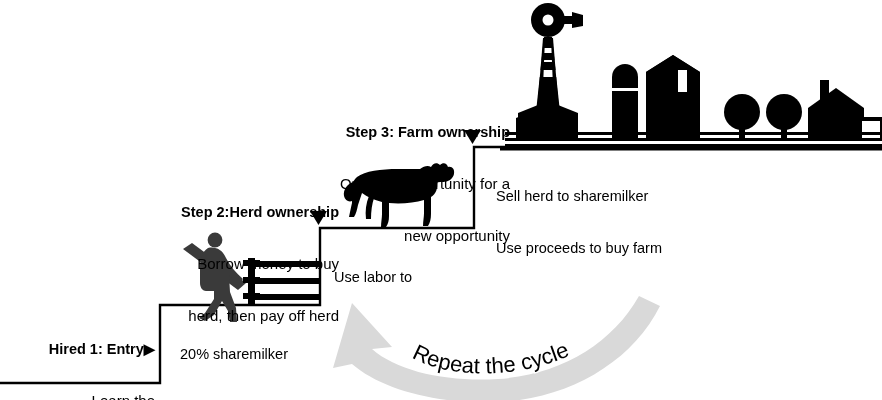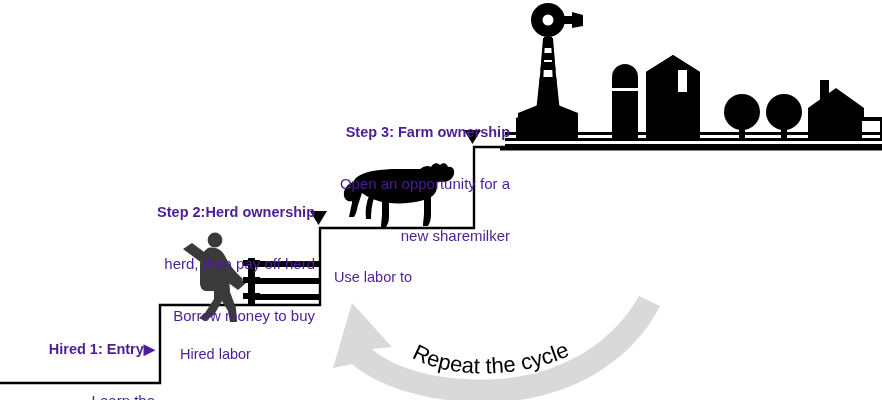--- a/index.html
+++ b/index.html
@@ -1,19 +1,19 @@
 <!DOCTYPE html>
 <html><head>
 <meta charset="utf-8">
 <style>
   html,body{margin:0;padding:0;background:#fff;}
   body{width:882px;height:400px;overflow:hidden;font-family:"Liberation Sans",sans-serif;}
   #stage{position:relative;width:882px;height:400px;background:#fff;}
   svg.layer{position:absolute;left:0;top:0;width:882px;height:400px;}
-  .lbl{position:absolute;color:#4c1d95;line-height:1.12;white-space:pre;}
+  .lbl{position:absolute;color:#000000;line-height:1.12;white-space:pre;}
   .stepttl{font-weight:bold;font-size:14.5px;}
   .stepsub{font-size:15px;}
   .plain{font-size:14.5px;}
   .ta-r{text-align:right;}
   .ta-l{text-align:left;}
   .tri{display:inline-block;}
 </style>
 </head>
 <body>
 
@@ -160,39 +160,42 @@
       <rect x="505" y="138" width="377" height="3"></rect>
       <rect x="505" y="144" width="377" height="3"></rect>
 
       <rect x="500" y="148" width="382" height="2.5"></rect>
     </g>
   </svg>
 
   <div class="lbl ta-r" style="left:310px;top:88px;width:200px;">
     <div class="stepttl"><span>Step 3: Farm ownership</span></div>
     <div class="stepsub">Open an opportunity for a</div>
-    <div class="stepsub">new sharemilker</div>
-  </div>
-
-  <div class="lbl ta-r" style="left:120px;top:168px;width:195px;">
+    <div class="stepsub">new opportunity</div>
+  </div>
+  <div class="lbl ta-l" style="left:496px;top:152px;">
+    <div class="plain">Sell herd to sharemilker</div>
+    <div class="plain">Use proceeds to buy farm</div>
+  </div>
+
+  <div class="lbl ta-r" style="left:144px;top:168px;width:195px;">
     <div class="stepttl">Step 2:Herd ownership</div>
+    <div class="stepsub">Borrow money to buy</div>
     <div class="stepsub">herd, then pay off herd</div>
-    <div class="stepsub">Borrow money to buy</div>
   </div>
   <div class="lbl ta-l" style="left:334px;top:233px;">
     <div class="plain">Use labor to</div>
   </div>
 
   <div class="lbl ta-r" style="left:0px;top:305px;width:155px;">
     <div class="stepttl"><span>Hired 1: Entry</span><span class="tri">▶</span></div>
     <div class="stepsub">Learn the</div>
     
   </div>
   <div class="lbl ta-l" style="left:180px;top:310px;">
-    <div class="plain">Hired labor</div>
     <div class="plain">20% sharemilker</div>
   </div>
 
   <svg class="layer" viewBox="0 0 882 400">
     <defs>
       <path id="cyclePath" d="M 408 355 C 450 383 540 380 598 340" fill="none"></path>
     </defs>
     <text font-family="Liberation Sans, sans-serif" font-size="22" fill="#000" stroke="#ffffff" stroke-width="3" paint-order="stroke">
       <textPath href="#cyclePath" startOffset="2%" id="cycleTextPath">Repeat the cycle</textPath>
     </text>

